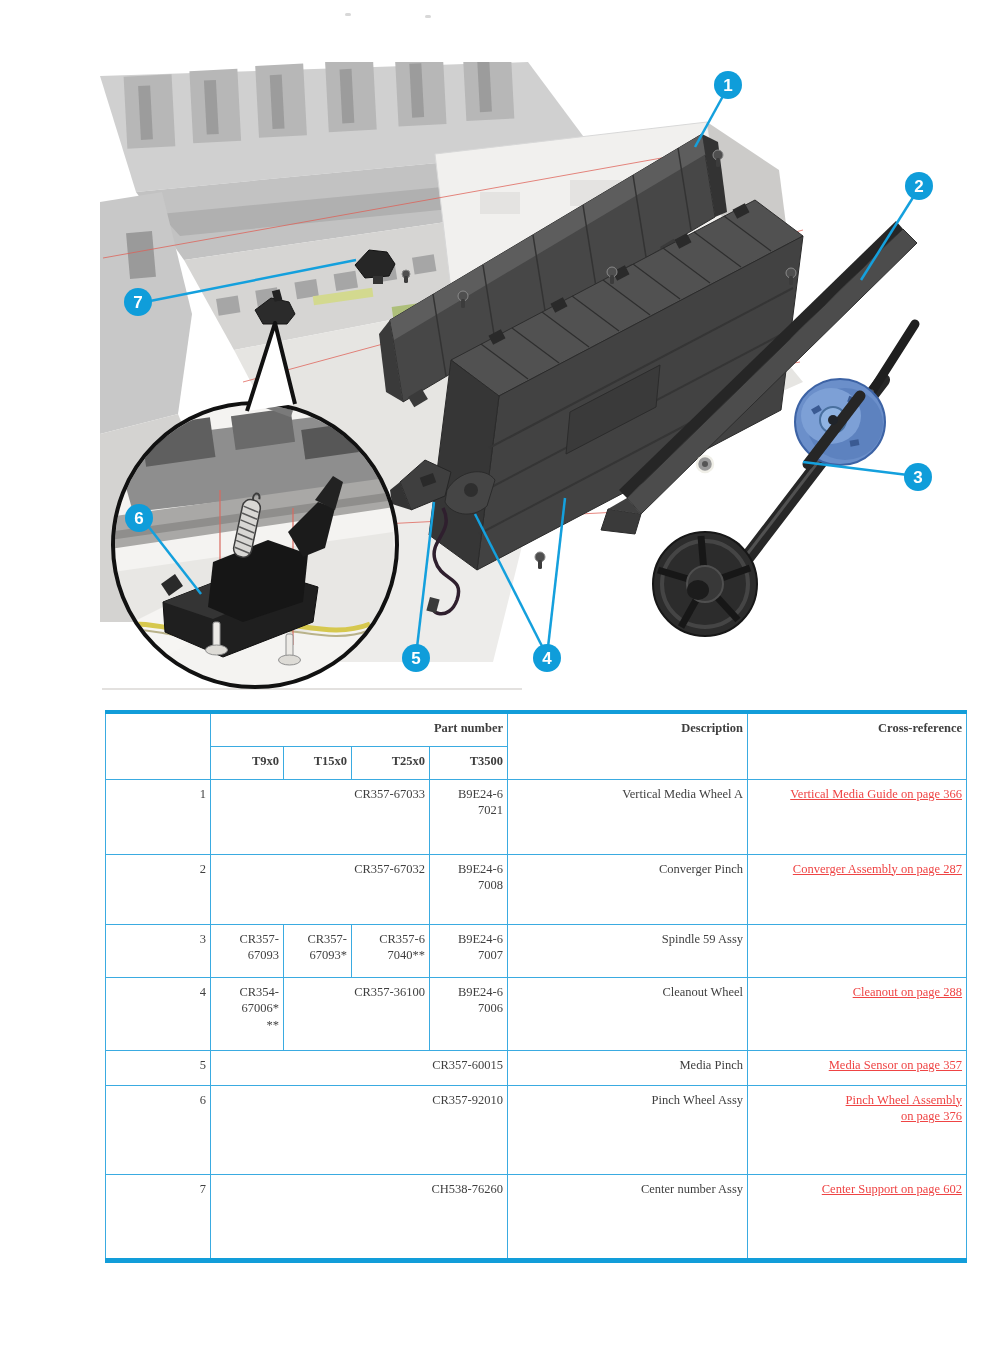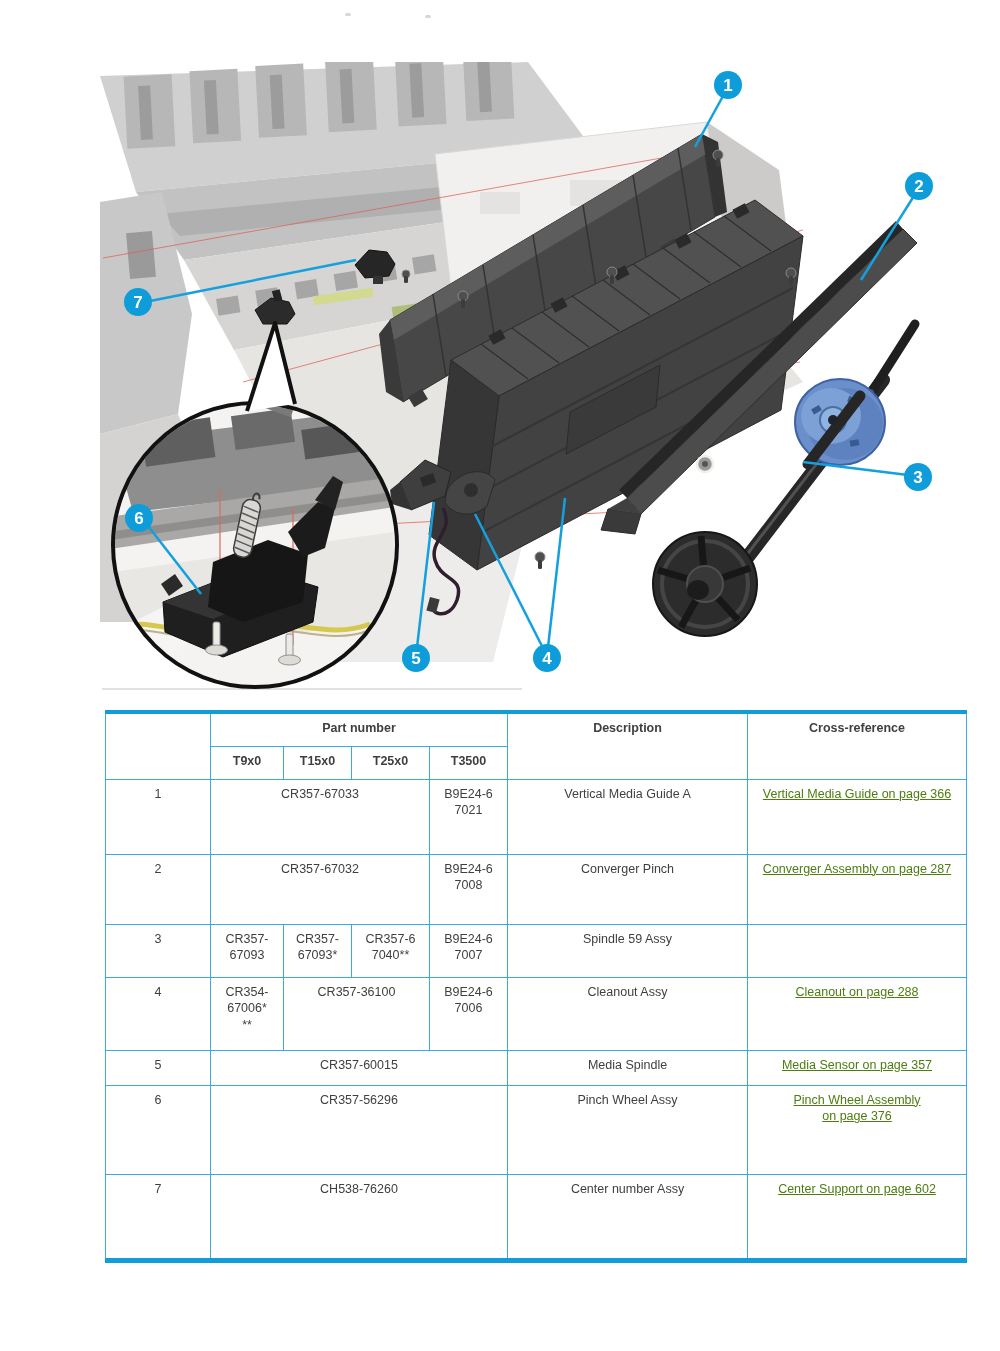--- a/index.html
+++ b/index.html
@@ -4,30 +4,30 @@
 <style>
   html,body{margin:0;padding:0;}
   body{width:1000px;height:1351px;background:#ffffff;position:relative;
        font-family:"Liberation Sans", sans-serif;color:#404040;overflow:hidden;}
   .smudge{position:absolute;background:#d8d8d8;border-radius:2px;}
   .diagram{position:absolute;left:100px;top:62px;width:834px;height:634px;}
   .diagram svg{display:block;width:100%;height:100%;}
 
   table.parts{position:absolute;left:105px;top:710px;width:861px;
       border-collapse:collapse;table-layout:fixed;font-size:12.5px;color:#3f3f3f;}
-  table.parts td{border:1px solid #3aabe1;vertical-align:top;text-align:center;
-      padding:6px 4px 2px;white-space:pre-line;line-height:1.35;}
+  table.parts td{border:1px solid #3aabe1;vertical-align:top;text-align:right;
+      padding:6px 4px 2px;white-space:pre-line;line-height:1.35;font-family:Liberation Serif, serif;}
   table.parts tr.hdr1 > td{border-top:4px solid #129dd9;}
   table.parts tr.rlast > td{border-bottom:5px solid #129dd9;}
   td.hcell{font-weight:bold;vertical-align:middle;padding:2px;}
   td.hspan{font-weight:bold;vertical-align:bottom;padding-bottom:10px;}
   tr.hdr1{height:34px;} tr.hdr2{height:33px;}
   tr.r1{height:75px;} tr.r2{height:70px;} tr.r3{height:53px;} tr.r4{height:73px;}
   tr.r5{height:35px;} tr.r6{height:89px;} tr.r7{height:86px;}
-  a.xref{color:#4d7c0f;text-decoration:underline;cursor:pointer;}
+  a.xref{color:#ef4444;text-decoration:underline;cursor:pointer;}
 </style>
 </head>
 <body>
 
 <div class="smudge" style="left:345px;top:13px;width:6px;height:3px;"></div>
 <div class="smudge" style="left:425px;top:15px;width:6px;height:3px;"></div>
 
 <div class="diagram">
 <svg viewBox="0 0 834 634" xmlns="http://www.w3.org/2000/svg">
 
@@ -351,21 +351,21 @@
     <td class="hcell">T15x0</td>
     <td class="hcell">T25x0</td>
     <td class="hcell">T3500</td>
   </tr>
 
   <tr class="r1">
     <td>1</td>
     <td colspan="3">CR357-67033</td>
     <td>B9E24-6
 7021</td>
-    <td>Vertical Media Guide A</td>
+    <td>Vertical Media Wheel A</td>
     <td><a class="xref">Vertical Media Guide on page 366</a></td>
   </tr>
 
   <tr class="r2">
     <td>2</td>
     <td colspan="3">CR357-67032</td>
     <td>B9E24-6
 7008</td>
     <td>Converger Pinch</td>
     <td><a class="xref">Converger Assembly on page 287</a></td>
@@ -386,34 +386,34 @@
   </tr>
 
   <tr class="r4">
     <td>4</td>
     <td>CR354-
 67006*
 **</td>
     <td colspan="2">CR357-36100</td>
     <td>B9E24-6
 7006</td>
-    <td>Cleanout Assy</td>
+    <td>Cleanout Wheel</td>
     <td><a class="xref">Cleanout on page 288</a></td>
   </tr>
 
   <tr class="r5">
     <td>5</td>
     <td colspan="4">CR357-60015</td>
-    <td>Media Spindle</td>
+    <td>Media Pinch</td>
     <td><a class="xref">Media Sensor on page 357</a></td>
   </tr>
 
   <tr class="r6">
     <td>6</td>
-    <td colspan="4">CR357-56296</td>
+    <td colspan="4">CR357-92010</td>
     <td>Pinch Wheel Assy</td>
     <td><a class="xref">Pinch Wheel Assembly
 on page 376</a></td>
   </tr>
 
   <tr class="r7 rlast">
     <td>7</td>
     <td colspan="4">CH538-76260</td>
     <td>Center number Assy</td>
     <td><a class="xref">Center Support on page 602</a></td>

